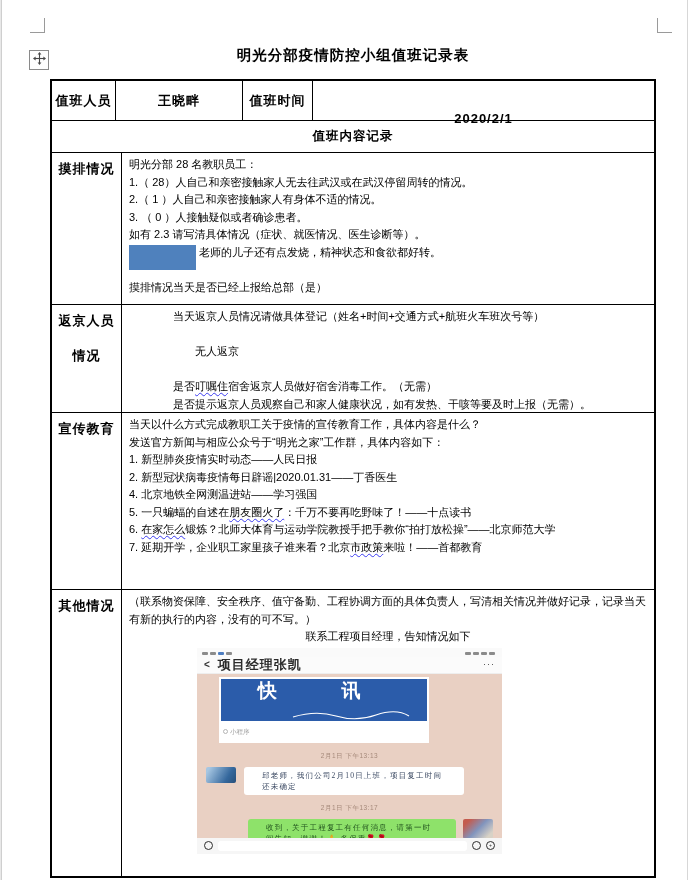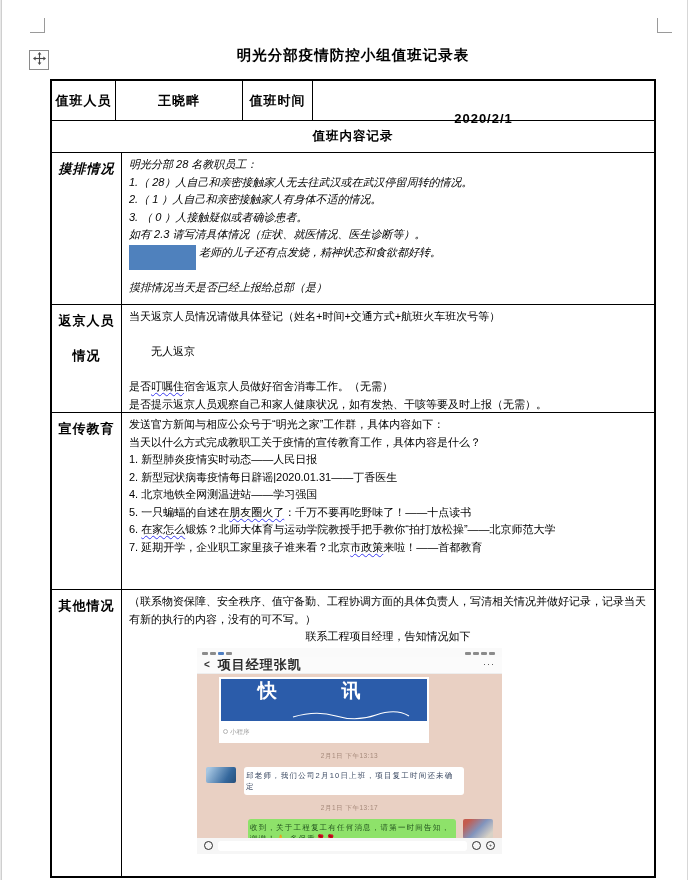--- a/index.html
+++ b/index.html
@@ -35,21 +35,21 @@
             font-weight:bold; font-size:13px; letter-spacing:1px; }
   .c1 { width:64px; } .c2 { width:127px; } .c3 { width:70px; } .c4 { flex:1;margin-top:36px; }
 
   .r2 { height:32px; align-items:center; justify-content:center;
         font-weight:bold; font-size:12.5px; letter-spacing:1px; }
 
   .label-cell { width:70px; font-weight:bold; font-size:13px; letter-spacing:1px;
         text-align:center; padding-top:7px; }
   .content-cell { flex:1; padding:3px 7px 0 7px; font-size:11px; line-height:17.5px; }
   .line { min-height:17.5px; }
-  .r3 { height:152px;font-style:italic; } .r4 { height:108px; } .r5 { height:177px; } .r6 { height:286px; }
+  .r3 { height:152px; } .r4 { height:108px;gap:44px; } .r5 { height:177px; } .r6 { height:286px; }
 
   .redact-line { position:relative; padding-left:70px; }
   .redact-box { position:absolute; left:0; top:1px; width:67px; height:25px; background:#4f81bd; }
   .indent { padding-left:22px; }
   .sq { text-decoration: underline; text-decoration-style: wavy; text-decoration-color:#3b3bf0;
         text-decoration-thickness:1px; text-underline-offset:2px; }
   .hang { padding-left:15px; text-indent:-15px; }
   .center-line { text-align:center; }
   .lbl-gap { margin-top:17px; }
 
@@ -71,22 +71,22 @@
              font-family:"Liberation Serif","DejaVu Serif",serif; position:relative; }
   .wx-banner svg { position:absolute; left:70px; bottom:1px; }
   .wx-mini { font-size:6.5px; color:#9b9b9b; padding:2px 0 1px 2px; display:flex; align-items:center; gap:2px; }
   .mini-dot { width:5px; height:5px; border:1px solid #b5b5b5; border-radius:50%; display:inline-block; }
   .wx-time { text-align:center; font-size:6.5px; color:#a5897a; margin:4px 0 2px 0; letter-spacing:0.5px; }
   .wx-row { display:flex; padding:0 9px; margin-bottom:3px; align-items:flex-start; }
   .wx-row.right { justify-content:flex-end; }
   .ava { width:30px; height:16px; border-radius:2px; flex:none; }
   .ava-blue { background: linear-gradient(120deg,#a6c6e2 10%, #35689d 70%, #274f79); }
   .ava-mix  { width:30px; height:20px; background: linear-gradient(135deg,#c45b4e 15%, #8194bd 50%, #d8d2c6 85%); }
-  .bub { border-radius:3px; padding:3px 2px; font-size:7.5px; line-height:1.5;
-         letter-spacing:1.2px; color:#3c4a63; }
+  .bub { border-radius:3px; padding:3px 18px; font-size:7.5px; line-height:1.5;
+         letter-spacing:1.2px; color:#3c4a63;font-family:Liberation Serif, serif; }
   .bub-white { background:#fff; margin-left:8px; width:220px; }
   .bub-green { background:#8ee26a; margin-right:7px; width:208px; color:#23551f; }
   .bub-white2 { background:#fff; margin-left:8px; width:204px; }
   .wx-input { position:absolute; left:0; bottom:0; width:100%; height:16px; background:#f6f6f6;
          display:flex; align-items:center; gap:5px; padding:0 7px; }
   .wx-circle { width:9px; height:9px; border:1.2px solid #2e2e2e; border-radius:50%; flex:none;
          font-size:5px; line-height:7px; text-align:center; color:#2e2e2e; }
   .wx-field { flex:1; height:10px; background:#fff; border-radius:3px; }
 </style>
 </head>
@@ -155,22 +155,22 @@
       <div class="line indent">无人返京</div>
       <div class="line"></div>
       <div class="line"><span>是否</span><span class="sq">叮嘱住</span><span>宿舍返京人员做好宿舍消毒工作。（无需）</span></div>
       <div class="line">是否提示返京人员观察自己和家人健康状况，如有发热、干咳等要及时上报（无需）。</div>
     </div>
   </div>
 
   <div class="tr r5">
     <div class="td label-cell">宣传教育</div>
     <div class="td content-cell">
+      <div class="line">当天以什么方式完成教职工关于疫情的宣传教育工作，具体内容是什么？</div>
       <div class="line">发送官方新闻与相应公众号于“明光之家”工作群，具体内容如下：</div>
-      <div class="line">当天以什么方式完成教职工关于疫情的宣传教育工作，具体内容是什么？</div>
       <div class="line hang">1. 新型肺炎疫情实时动态——人民日报</div>
       <div class="line hang">2. 新型冠状病毒疫情每日辟谣|2020.01.31——丁香医生</div>
       <div class="line hang">4. 北京地铁全网测温进站——学习强国</div>
       <div class="line hang"><span>5. 一只蝙蝠的自述在</span><span class="sq">朋友圈火了</span><span>：千万不要再吃野味了！——十点读书</span></div>
       <div class="line hang"><span>6. </span><span class="sq">在家怎么</span><span>锻炼？北师大体育与运动学院教授手把手教你“拍打放松操”——北京师范大学</span></div>
       <div class="line hang"><span>7. 延期开学，企业职工家里孩子谁来看？北京</span><span class="sq">市政策</span><span>来啦！——首都教育</span></div>
     </div>
   </div>
 
   <div class="tr r6">

